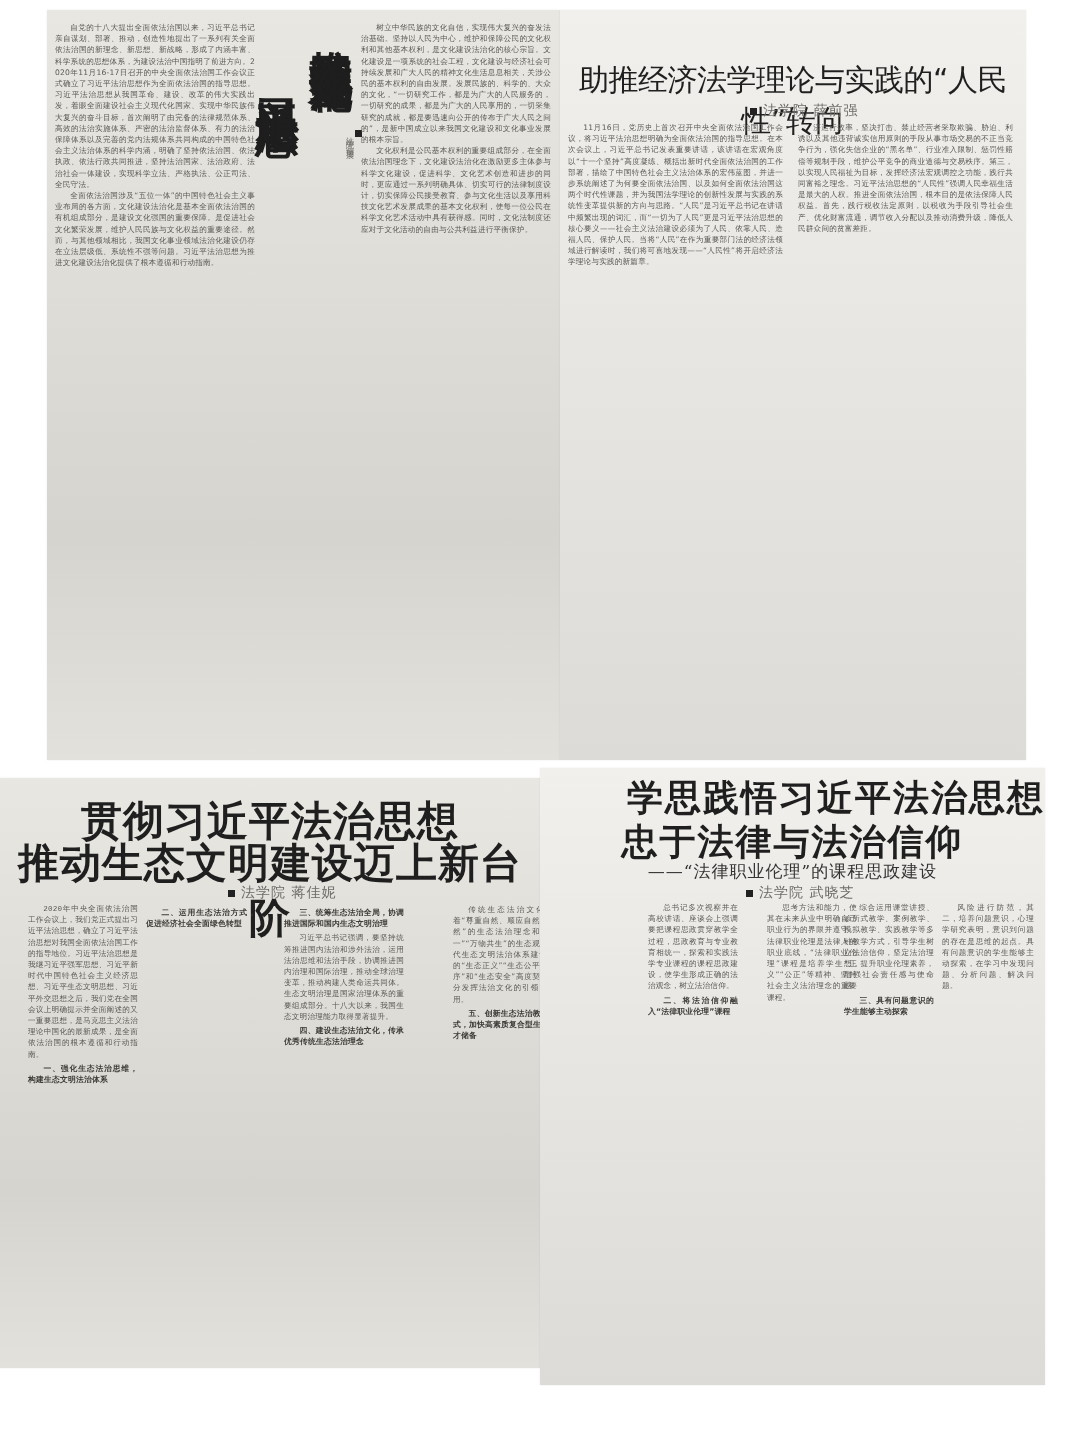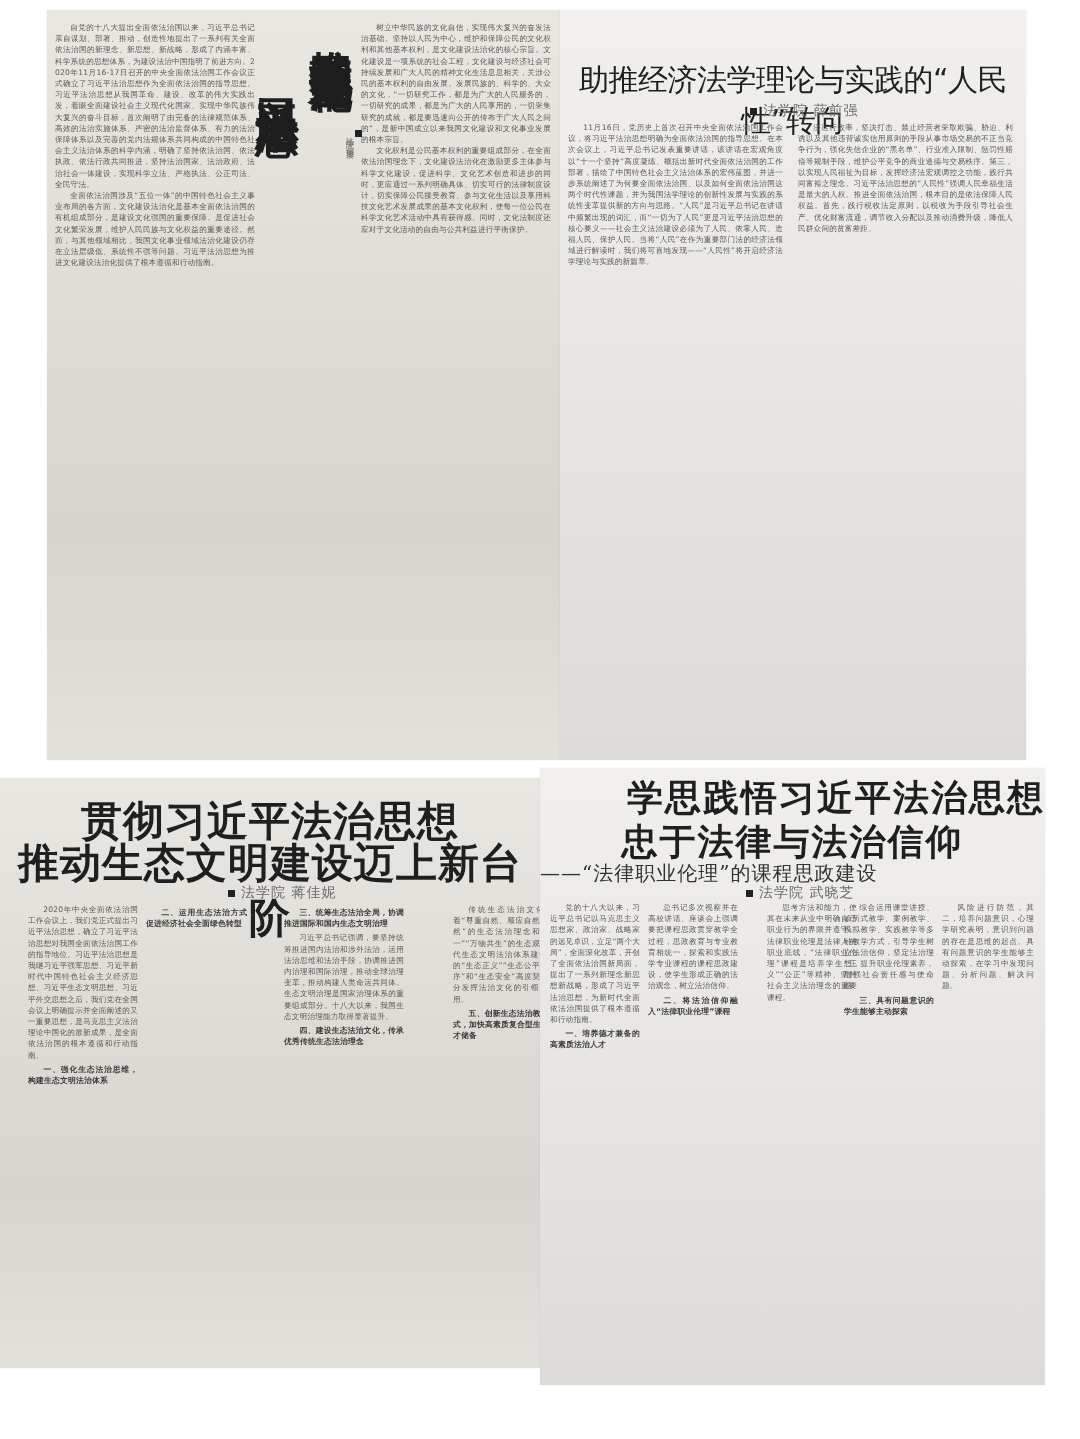--- a/index.html
+++ b/index.html
@@ -45,21 +45,21 @@
   #p2 { left: 560px; top: 10px; width: 466px; height: 750px; }
   #p2 .title { position: absolute; left: 0; width: 100%; text-align: center; font-family: "DejaVu Sans", sans-serif; color: #1f1f1f; font-size: 30px; font-weight: normal; letter-spacing: -0.5px; }
 
   
   #p3 { left: 0; top: 778px; width: 540px; height: 590px; }
   #p3 .title { position: absolute; left: 0; width: 100%; text-align: center; font-family: "DejaVu Sans", sans-serif; color: #1f1f1f; font-size: 41px; letter-spacing: 1px; }
 
   
   #p4 { left: 540px; top: 768px; width: 505px; height: 617px; }
   #p4 .title { position: absolute; left: 0; width: 100%; text-align: center; font-family: "DejaVu Sans", sans-serif; color: #1f1f1f; font-size: 36px; letter-spacing: 2px; }
-  #p4 .subtitle { position: absolute; left: 0; width: 100%; text-align: left; font-family: "DejaVu Serif", serif; color: #333; font-size: 20px; letter-spacing: 1px; }
+  #p4 .subtitle { position: absolute; left: 0; width: 100%; text-align: center; font-family: "DejaVu Serif", serif; color: #333; font-size: 17px; letter-spacing: 1px; }
 
   .col { position: absolute; }
 </style>
 </head>
 <body>
 
 <section class="panel" id="p1">
   <div class="col body-text" style="left:8px; width:200px;">
     <p>自党的十八大提出全面依法治国以来，习近平总书记亲自谋划、部署、推动，创造性地提出了一系列有关全面依法治国的新理念、新思想、新战略，形成了内涵丰富、科学系统的思想体系，为建设法治中国指明了前进方向。2020年11月16-17日召开的中央全面依法治国工作会议正式确立了习近平法治思想作为全面依法治国的指导思想。习近平法治思想从我国革命、建设、改革的伟大实践出发，着眼全面建设社会主义现代化国家、实现中华民族伟大复兴的奋斗目标，首次阐明了由完备的法律规范体系、高效的法治实施体系、严密的法治监督体系、有力的法治保障体系以及完善的党内法规体系共同构成的中国特色社会主义法治体系的科学内涵，明确了坚持依法治国、依法执政、依法行政共同推进，坚持法治国家、法治政府、法治社会一体建设，实现科学立法、严格执法、公正司法、全民守法。</p>
     <p>全面依法治国涉及“五位一体”的中国特色社会主义事业布局的各方面，文化建设法治化是基本全面依法治国的有机组成部分，是建设文化强国的重要保障。是促进社会文化繁荣发展，维护人民民族与文化权益的重要途径。然而，与其他领域相比，我国文化事业领域法治化建设仍存在立法层级低、系统性不强等问题。习近平法治思想为推进文化建设法治化提供了根本遵循和行动指南。</p>
@@ -88,21 +88,21 @@
     <p>济运行效率，坚决打击、禁止经营者采取欺骗、胁迫、利诱以及其他违背诚实信用原则的手段从事市场交易的不正当竞争行为，强化失信企业的“黑名单”、行业准入限制、惩罚性赔偿等规制手段，维护公平竞争的商业道德与交易秩序。第三，以实现人民福祉为目标，发挥经济法宏观调控之功能，践行共同富裕之理念。习近平法治思想的“人民性”强调人民幸福生活是最大的人权。推进全面依法治国，根本目的是依法保障人民权益。首先，践行税收法定原则，以税收为手段引导社会生产、优化财富流通，调节收入分配以及推动消费升级，降低人民群众间的贫富差距。</p>
   </div>
 </section>
 
 <section class="panel" id="p3">
   <h1 class="title" style="top:16px;">贯彻习近平法治思想</h1>
   <h1 class="title" style="top:58px;">推动生态文明建设迈上新台阶</h1>
   <div class="byline" style="position:absolute; left:228px; top:106px;">
     <span class="sq"></span><span>法学院 蒋佳妮</span>
   </div>
-  <div class="col body-text" style="left:28px; top:126px; width:110px;">
+  <div class="col body-text" style="left:28px; top:126px; width:110px;font-family:Liberation Mono, monospace;">
     <p>2020年中央全面依法治国工作会议上，我们党正式提出习近平法治思想，确立了习近平法治思想对我国全面依法治国工作的指导地位。习近平法治思想是我继习近平强军思想、习近平新时代中国特色社会主义经济思想、习近平生态文明思想、习近平外交思想之后，我们党在全国会议上明确提示并全面阐述的又一重要思想，是马克思主义法治理论中国化的最新成果，是全面依法治国的根本遵循和行动指南。</p>
     <div class="sec-head">一、强化生态法治思维，构建生态文明法治体系</div>
   </div>
   <div class="col body-text" style="left:146px; top:126px; width:110px;">
     <div class="sec-head">二、运用生态法治方式，促进经济社会全面绿色转型</div>
   </div>
   <div class="col body-text" style="left:284px; top:126px; width:120px;">
     <div class="sec-head">三、统筹生态法治全局，协调推进国际和国内生态文明治理</div>
     <p>习近平总书记强调，要坚持统筹推进国内法治和涉外法治，运用法治思维和法治手段，协调推进国内治理和国际治理，推动全球治理变革，推动构建人类命运共同体。生态文明治理是国家治理体系的重要组成部分。十八大以来，我国生态文明治理能力取得显著提升。</p>
     <div class="sec-head">四、建设生态法治文化，传承优秀传统生态法治理念</div>
@@ -113,24 +113,20 @@
   </div>
 </section>
 
 <section class="panel light" id="p4">
   <h1 class="title" style="top:6px;text-align:right;">学思践悟习近平法治思想</h1>
   <h1 class="title" style="top:50px;">忠于法律与法治信仰</h1>
   <div class="subtitle" style="top:92px;">——“法律职业伦理”的课程思政建设</div>
   <div class="byline" style="position:absolute; left:206px; top:116px;">
     <span class="sq"></span><span>法学院 武晓芝</span>
   </div>
-  <div class="col body-text" style="left:10px; top:134px; width:90px;">
-    <p>党的十八大以来，习近平总书记以马克思主义思想家、政治家、战略家的远见卓识，立足“两个大局”，全面深化改革，开创了全面依法治国新局面，提出了一系列新理念新思想新战略，形成了习近平法治思想，为新时代全面依法治国提供了根本遵循和行动指南。</p>
-    <div class="sec-head">一、培养德才兼备的高素质法治人才</div>
-  </div>
   <div class="col body-text" style="left:108px; top:134px; width:90px;">
     <p>总书记多次视察并在高校讲话、座谈会上强调要把课程思政贯穿教学全过程，思政教育与专业教育相统一，探索和实践法学专业课程的课程思政建设，使学生形成正确的法治观念，树立法治信仰。</p>
     <div class="sec-head">二、将法治信仰融入“法律职业伦理”课程</div>
   </div>
   <div class="col body-text" style="left:206px; top:134px; width:90px;margin-left:21px;">
     <p>思考方法和能力，使其在未来从业中明确自己职业行为的界限并遵守。法律职业伦理是法律人的职业底线，“法律职业伦理”课程是培养学生“正义”“公正”等精神、坚持社会主义法治理念的重要课程。</p>
   </div>
   <div class="col body-text" style="left:304px; top:134px; width:90px;">
     <p>综合运用课堂讲授、诊所式教学、案例教学、模拟教学、实践教学等多种教学方式，引导学生树立法治信仰，坚定法治理想，提升职业伦理素养，增强社会责任感与使命感。</p>
     <div class="sec-head">三、具有问题意识的学生能够主动探索</div>

